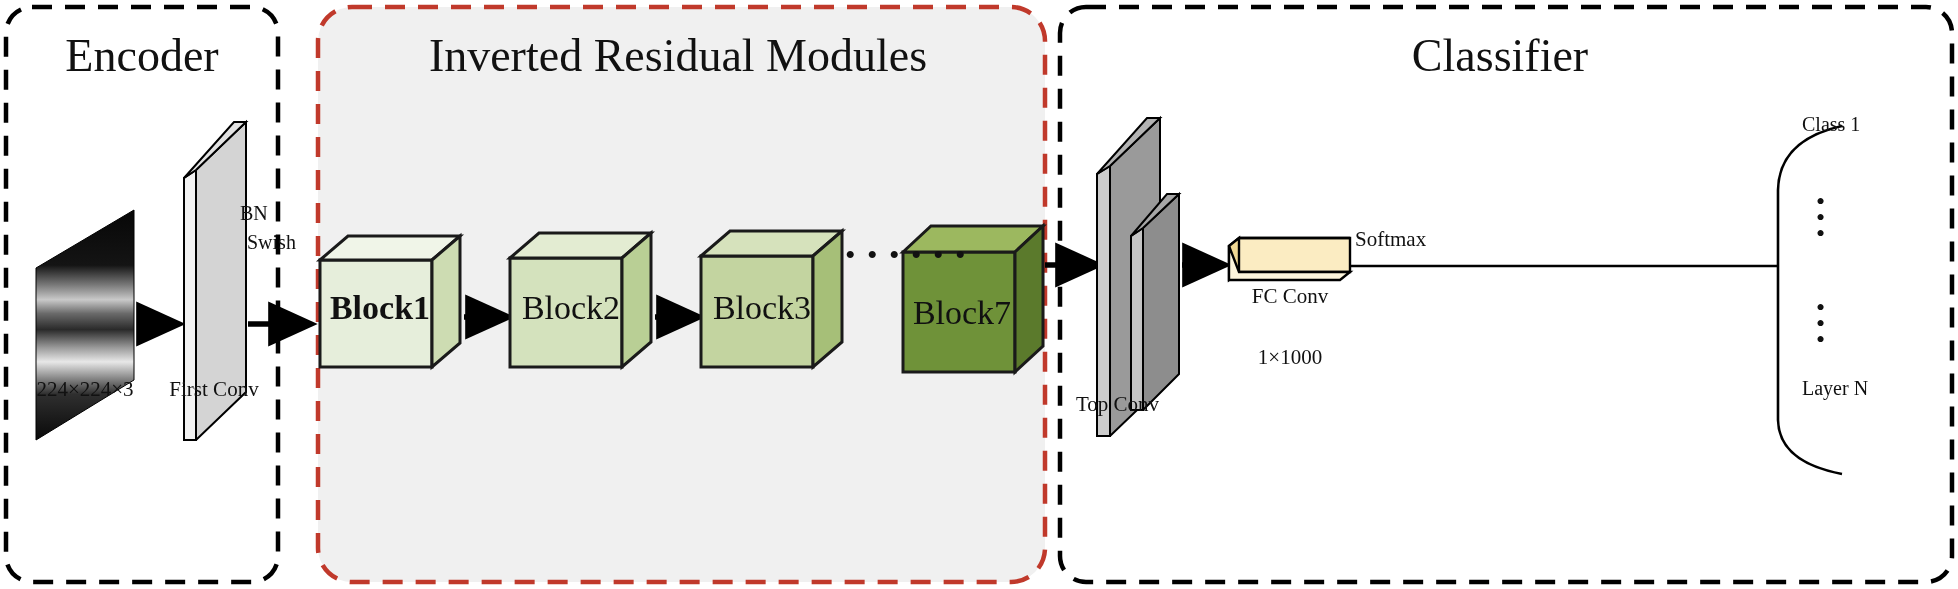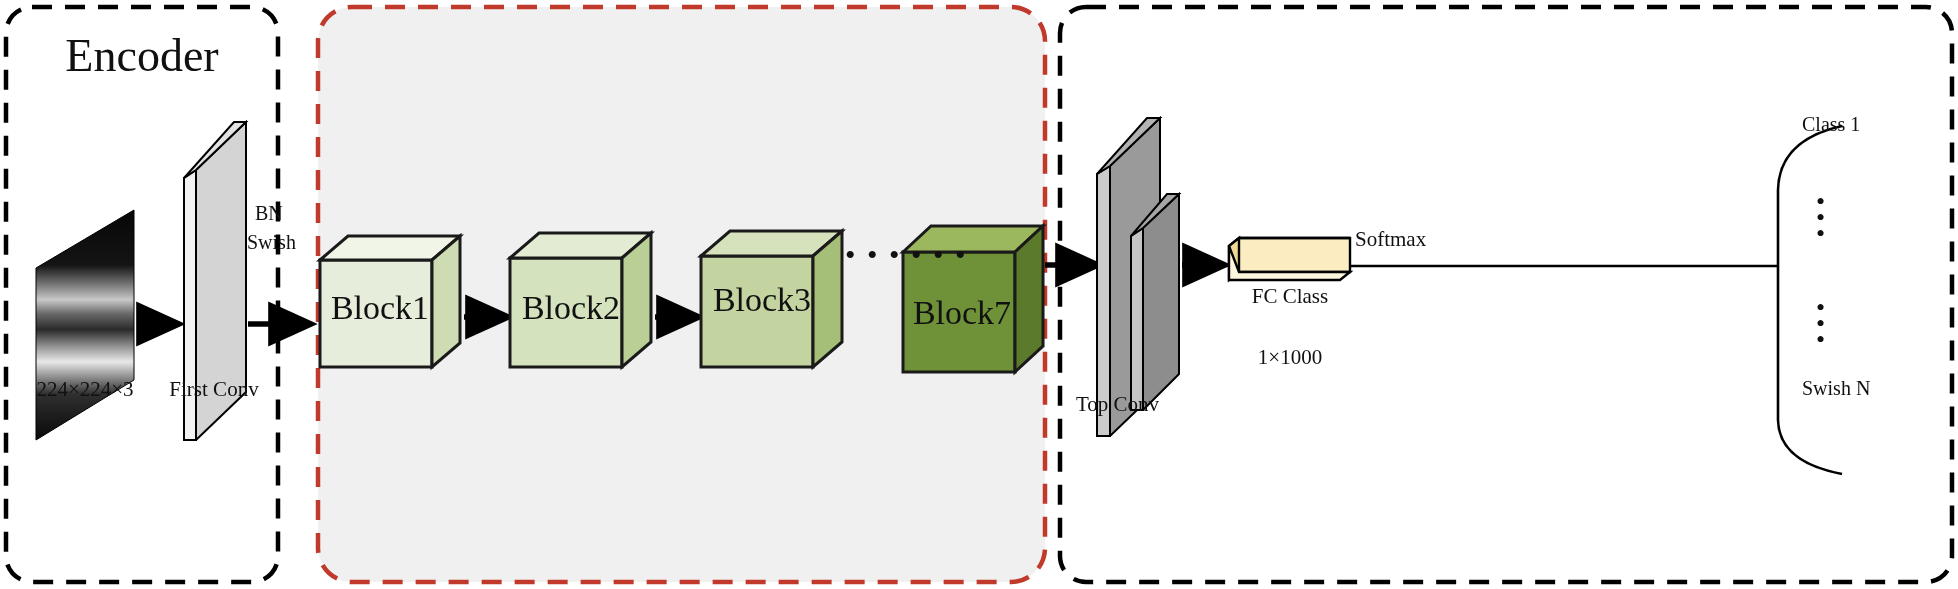--- a/index.html
+++ b/index.html
@@ -111,42 +111,44 @@
       <line x1="1239" y1="238" x2="1350" y2="238" stroke="#000" stroke-width="2.4"></line>
     </g>
 
     <line x1="1350" y1="266" x2="1778" y2="266" stroke="#000" stroke-width="2.6"></line>
 
     <path d="M1778,266 L1778,190 Q1779,140 1842,126 M1778,266 L1778,420 Q1779,462 1842,474" fill="none" stroke="#000" stroke-width="2.6"></path>
   </svg>
 
   <div class="lbl sec-title ctr" style="left:142px; top:32px;">Encoder</div>
 
+  <div class="lbl sec-title ctr" style="left:678px; top:32px;">Inverted Residual Modules</div>
 
+  <div class="lbl sec-title ctr" style="left:1500px; top:32px;">Classifier</div>
 
   <div class="lbl sm ctr" style="left:85px; top:378px;">224×224×3</div>
 
   <div class="lbl sm ctr" style="left:214px; top:378px;">First Conv</div>
 
-  <div class="lbl sm2" style="left:255px; top:203px;text-align:center;">BN</div>
+  <div class="lbl sm2" style="left:240px; top:203px;text-align:center;">BN</div>
   <div class="lbl sm2" style="left:247px; top:232px;">Swish</div>
 
-  <div class="lbl blk ctr" style="left:380px; top:290px;">Block1</div>
+  <div class="lbl blk ctr" style="left:380px; top:290px;font-weight:bold;">Block1</div>
   <div class="lbl blk ctr" style="left:571px; top:290px;">Block2</div>
-  <div class="lbl blk ctr" style="left:762px; top:282px;">Block3</div>
+  <div class="lbl blk ctr" style="left:762px; top:290px;">Block3</div>
   <div class="lbl blk ctr" style="left:962px; top:295px;">Block7</div>
 
   <div class="lbl" style="left:845px; top:239px; font-size:30px; letter-spacing:2px;">• • • • • •</div>
 
   <div class="lbl sm" style="left:1076px; top:393px;">Top Conv</div>
 
-  <div class="lbl sm ctr" style="left:1290px; top:285px;">FC Class</div>
+  <div class="lbl sm ctr" style="left:1290px; top:285px;">FC Conv</div>
   <div class="lbl sm ctr" style="left:1290px; top:310px;margin-top:36px;">1×1000</div>
 
   <div class="lbl sm" style="left:1355px; top:228px;">Softmax</div>
 
   <div class="lbl cls" style="left:1802px; top:114px;text-align:center;">Class 1</div>
-  <div class="lbl cls" style="left:1802px; top:378px;">Swish N</div>
+  <div class="lbl cls" style="left:1802px; top:378px;">Layer N</div>
 
   <div style="position:absolute;left:1816px;top:194px;font-size:26px;line-height:0.62;color:#111;">•<br>•<br>•</div>
   <div style="position:absolute;left:1816px;top:300px;font-size:26px;line-height:0.62;color:#111;">•<br>•<br>•</div>
 
 </div>
 
 </body></html>

